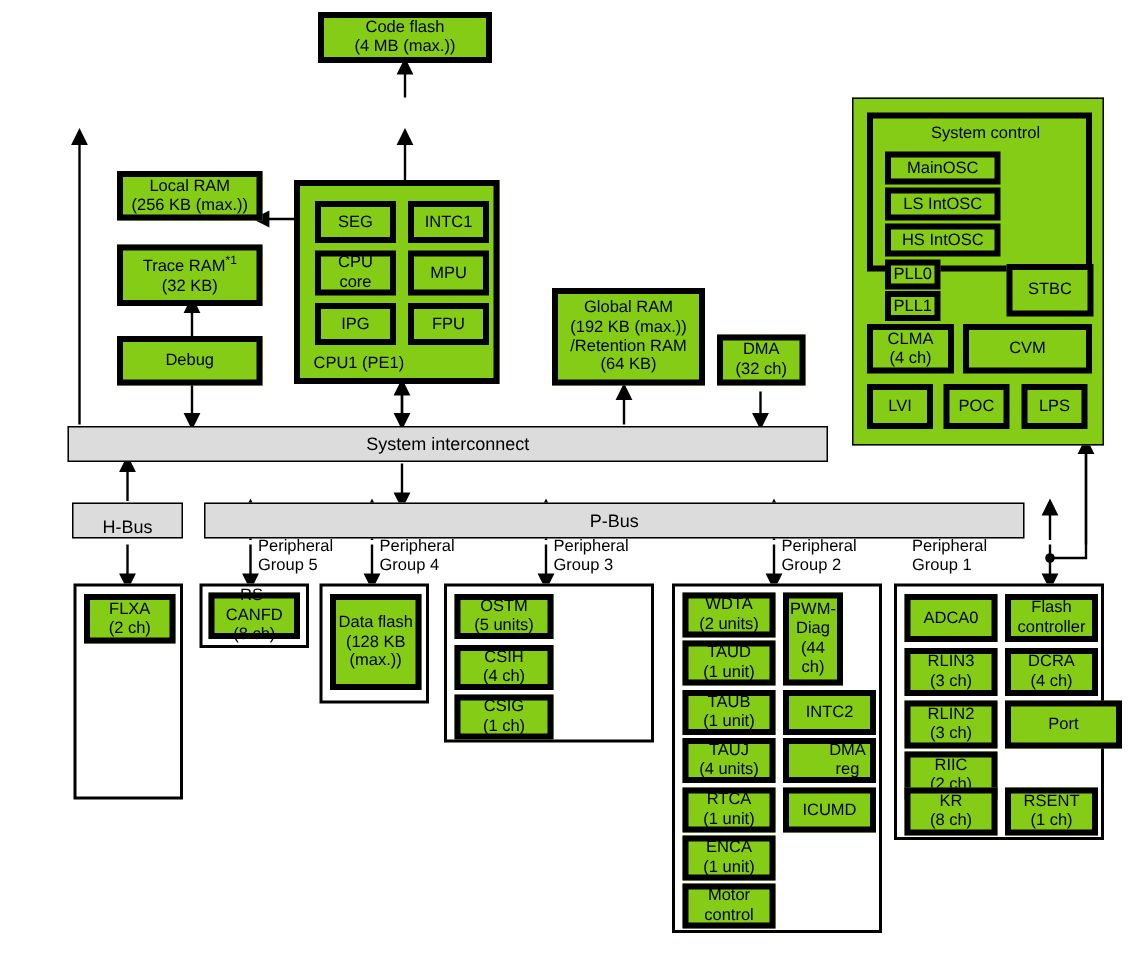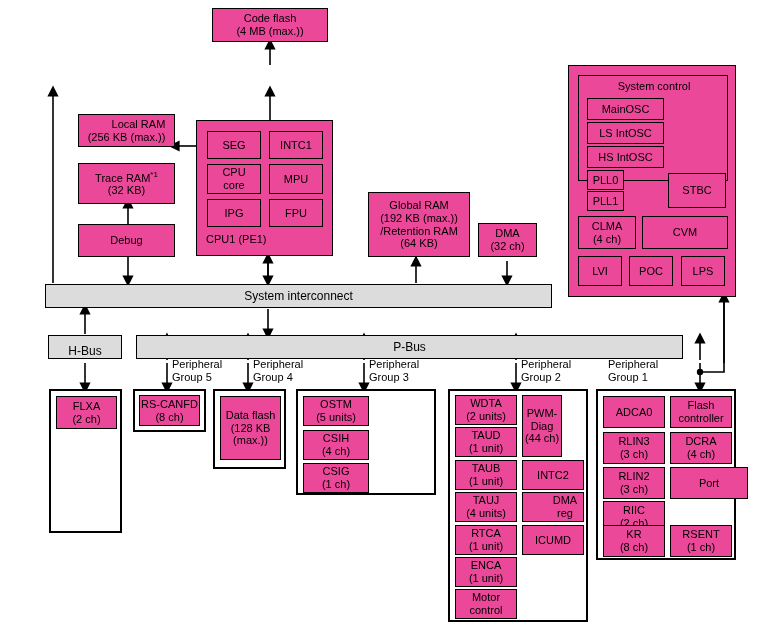--- a/index.html
+++ b/index.html
@@ -5,21 +5,21 @@
 <style>
   html,body{margin:0;padding:0;background:#ffffff;}
   body{font-family:"Liberation Sans", sans-serif;color:#000;}
   #canvas{position:relative;width:759px;height:635px;overflow:hidden;background:#fff;}
 
   
   .node{position:absolute;box-sizing:border-box;display:flex;align-items:center;
         justify-content:center;text-align:center;line-height:1.18;}
 
   
-  .box{border:1px solid #000000;background:#ec4899;font-size:11px;}
+  .box{border:4px solid #000000;background:#84cc16;font-size:11px;}
 
   
   .bus{border:1px solid #000;background:#dcdcdc;font-size:12px;}
 
   
   .gbox{border:2px solid #000;background:#fff;}
 
   .label{position:absolute;font-size:11px;line-height:1.2;color:#000;white-space:pre-line;}
   .cpu-label{position:absolute;font-size:11px;}
 
@@ -90,21 +90,21 @@
     </g>
   </svg>
 
   <div class="node box" style="left:212px;top:8px;width:116px;height:34px;">
     <span style="white-space:pre-line;">Code flash
 (4 MB (max.))</span>
   </div>
 
 
   <div class="node box" style="left:78px;top:114px;width:97px;height:33px;">
-    <span style="white-space:pre-line;text-align:right;">Local RAM
+    <span style="white-space:pre-line;">Local RAM
 (256 KB (max.))</span>
   </div>
 
   <div class="node box" style="left:78px;top:163px;width:97px;height:41px;flex-direction:column;">
     <span>
       <span>Trace RAM</span><span class="sup">*1</span>
     </span>
     <span>(32 KB)</span>
   </div>
 

